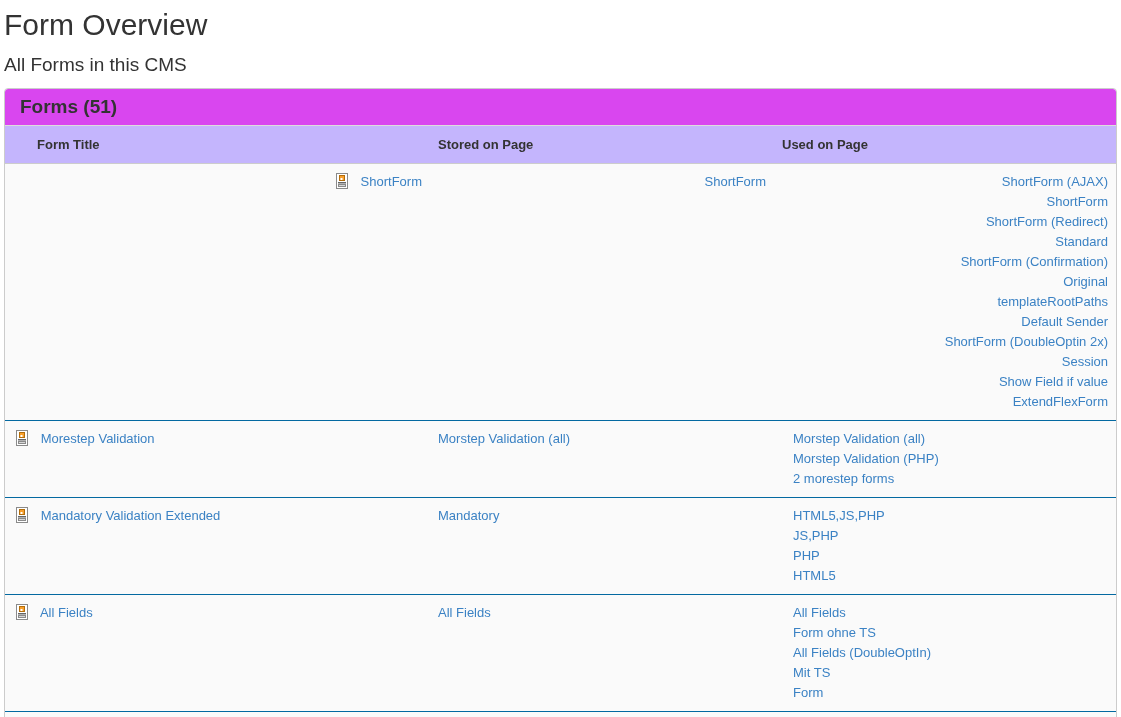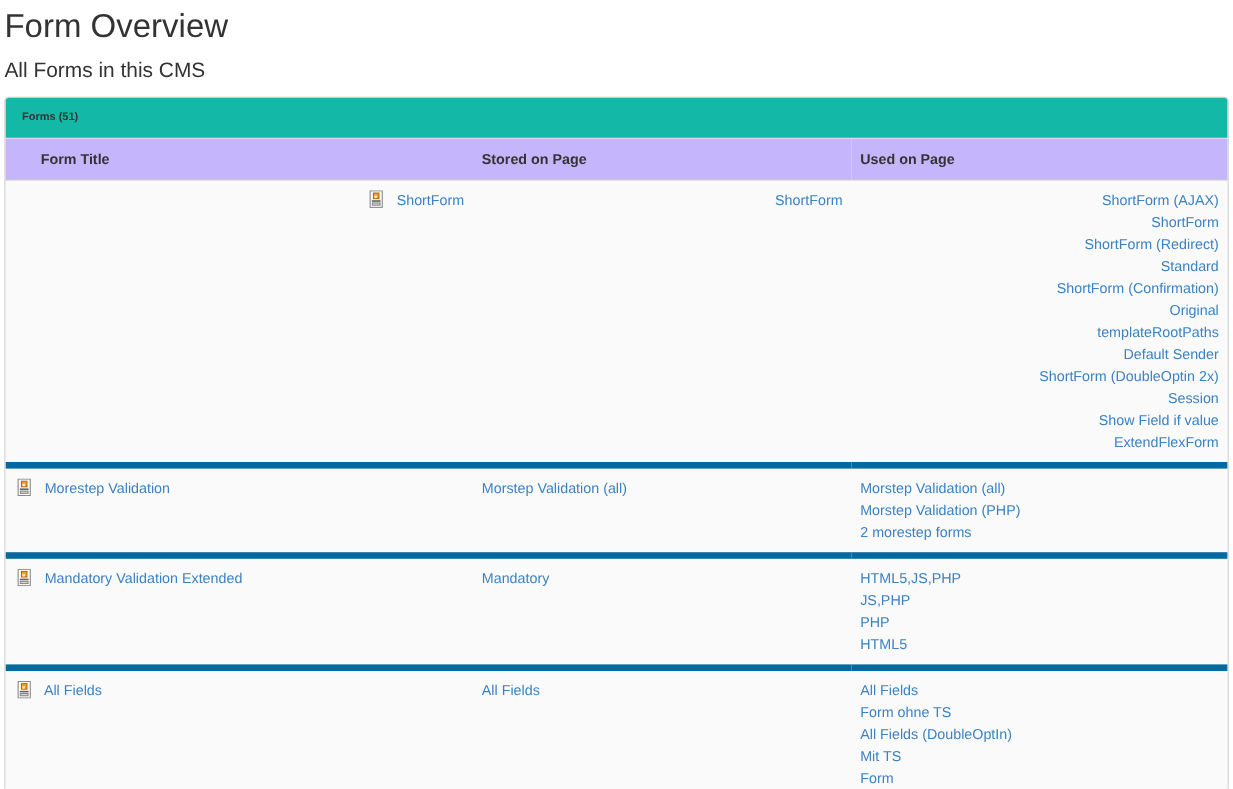--- a/index.html
+++ b/index.html
@@ -27,24 +27,24 @@
     margin: 13px 0 15px 0;
   }
 
   .panel {
     border: 1px solid #ccc;
     border-radius: 4px;
     background: #fafafa;
     overflow: hidden;
   }
   .panel-heading {
-    background: #14b8a6;
+    background: #d946ef;
     border-bottom: 1px solid #ddd;
     padding: 10px 15px;
-    font-size: 10px;
+    font-size: 19px;
     font-weight: bold;
     line-height: 16px;
     color: #333;
     border-radius: 3px 3px 0 0;
   }
 
   table.forms-table {
     width: 100%;
     border-collapse: collapse;
     table-layout: fixed;
@@ -60,39 +60,39 @@
     border-bottom: 1px solid #ccc;
   }
   th.col-title  { width: 425px; padding-left: 32px; }
   th.col-stored { width: 344px; }
 
   .forms-table td {
     vertical-align: top;
     background: #fafafa;
     padding: 8px;
     line-height: 20px;
-    border-top: 6px solid #0369a1;
+    border-top: 1px solid #0369a1;
   }
   .forms-table tbody tr:first-child td { border-top: none; text-align: right; }
   td.cell-title { padding-left: 9px; white-space: nowrap; }
 
   .form-icon {
     display: inline-block;
     width: 16px; height: 16px;
     vertical-align: -3px;
     margin-right: 7px;
   }
 
   a.link {
     color: #3b82c4;
     text-decoration: none;
     cursor: pointer;
   }
 
-  .used-list div { line-height: 20px; }
+  .used-list div { line-height: 20px; margin-left: 11px; }
   tr.partial-row td { height: 34px; }
 </style>
 </head>
 <body>
 
 <div class="page">
 
   <h1 class="page-title">Form Overview</h1>
   <div class="page-subtitle">All Forms in this CMS</div>
 

